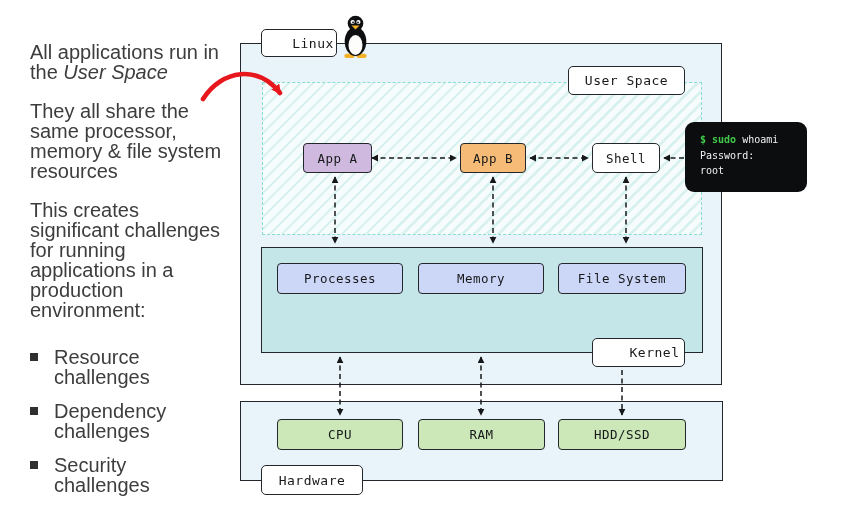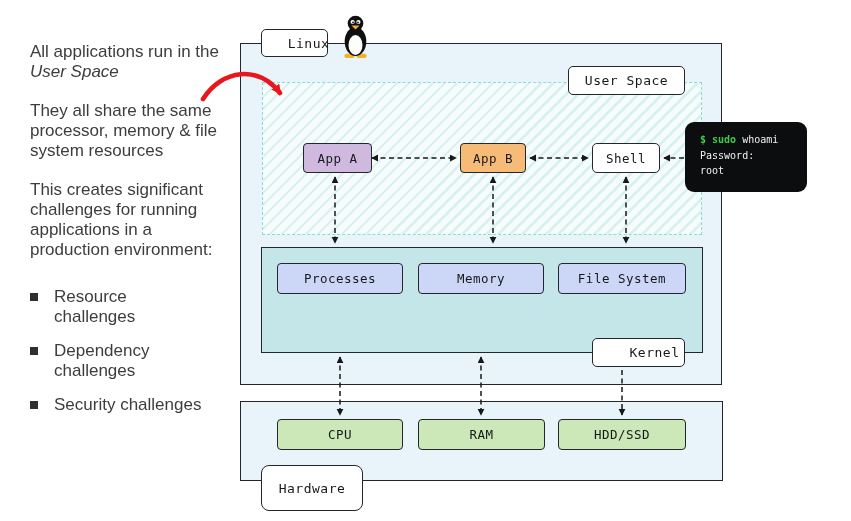--- a/index.html
+++ b/index.html
@@ -3,21 +3,21 @@
 <meta charset="utf-8">
 <style>
   html,body{margin:0;padding:0;background:#ffffff;}
   .canvas{
     position:relative;width:851px;height:521px;background:#ffffff;
     font-family:"Liberation Sans",sans-serif;overflow:hidden;
   }
   
   .left-panel{
     position:absolute;left:30px;top:42px;width:198px;
-    color:#3d3d3d;font-size:17px;line-height:20px;
+    color:#3d3d3d;font-size:20px;line-height:20px;
   }
   .left-panel p{margin:0 0 19px 0;}
   .left-panel .em{font-style:italic;}
   .bullet-list{margin:27px 0 0 0;padding:0;list-style:none;}
   .bullet-list li{display:flex;margin:0 0 14px 0;}
   .bullet-square{
     flex:0 0 auto;width:8px;height:8px;background:#2f2f2f;
     margin:6px 16px 0 0;
   }
   .bullet-text{max-width:150px;}
@@ -110,30 +110,30 @@
   <div class="node-box abs" style="left:277px;top:419px;width:126px;height:31px;background:#cce8b8;">
       <span>CPU</span>
     </div>
   <div class="node-box abs" style="left:418px;top:419px;width:127px;height:31px;background:#cce8b8;">
       <span>RAM</span>
     </div>
   <div class="node-box abs" style="left:558px;top:419px;width:128px;height:31px;background:#cce8b8;">
       <span>HDD/SSD</span>
     </div>
 
-  <div class="label-box abs" style="left:261px;top:29px;width:67px;height:28px;padding-left:28px;">
+  <div class="label-box abs" style="left:261px;top:29px;width:76px;height:28px;padding-left:28px;">
       <span>Linux</span>
     </div>
   <div class="label-box abs" style="left:568px;top:66px;width:117px;height:29px;">
       <span>User Space</span>
     </div>
   <div class="label-box abs" style="left:592px;top:338px;width:93px;height:29px;padding-left:32px;">
       <span>Kernel</span>
     </div>
-  <div class="label-box abs" style="left:261px;top:465px;width:102px;height:46px;border-radius:8px;">
+  <div class="label-box abs" style="left:261px;top:465px;width:102px;height:30px;">
       <span>Hardware</span>
     </div>
 
   <svg class="tux" width="29" height="43" viewBox="0 0 29 43">
     <ellipse cx="8.5" cy="41" rx="5.2" ry="2.4" fill="#f3b228"></ellipse>
     <ellipse cx="20.5" cy="41" rx="5.2" ry="2.4" fill="#f3b228"></ellipse>
     <ellipse cx="14.5" cy="26.5" rx="10.8" ry="14.5" fill="#0e0f10"></ellipse>
     <circle cx="14.5" cy="8.5" r="7.8" fill="#0e0f10"></circle>
     <ellipse cx="14.5" cy="30" rx="7" ry="10" fill="#fdfdfb"></ellipse>
     <circle cx="11.6" cy="7" r="2.1" fill="#ffffff"></circle>

